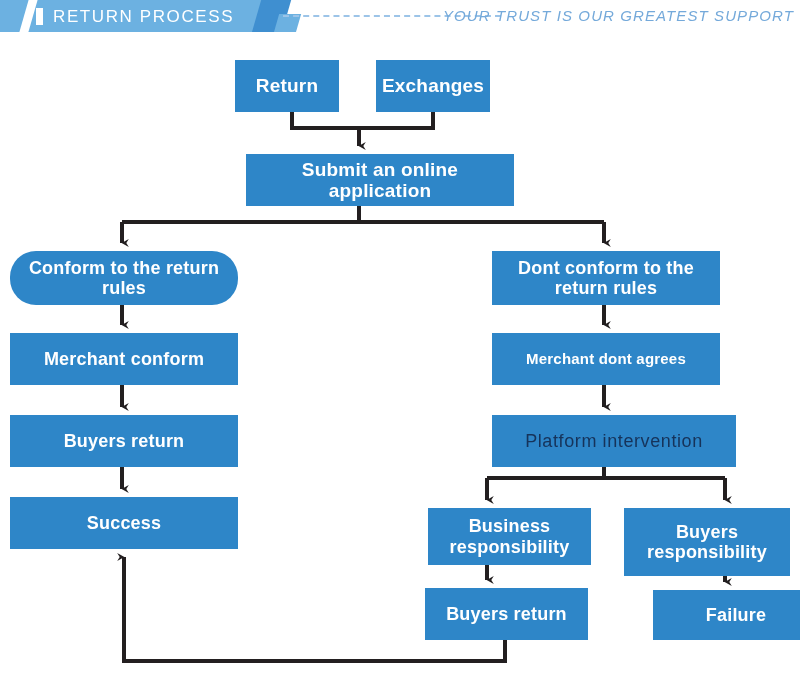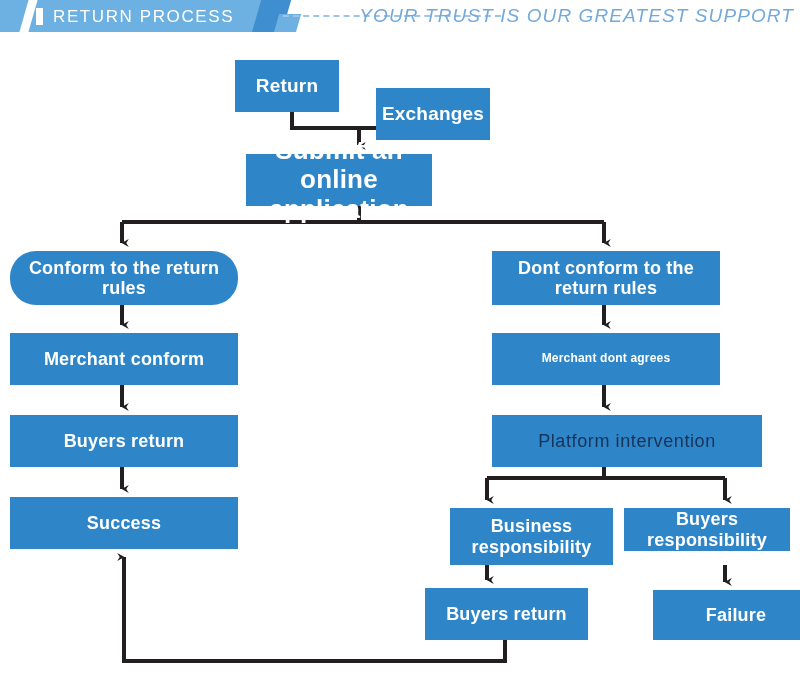--- a/index.html
+++ b/index.html
@@ -88,21 +88,21 @@
     left: 283px;
     top: 15px;
     width: 218px;
     height: 0;
     border-top: 2px dashed #9cc4e8;
   }
   .banner-tagline {
     position: absolute;
     right: 6px;
     top: 6px;
-    font-size: 19px;
+    font-size: 15px;
     font-style: italic;
     color: #74a9da;
     letter-spacing: 1.1px;
     white-space: nowrap;
     line-height: 20px;
   }
 
   
   .canvas {
     position: absolute;
@@ -135,31 +135,31 @@
     letter-spacing: 0.2px;
   }
   .node.dark-text {
     color: #16335a;
     font-weight: normal;
     letter-spacing: 0.6px;
   }
 
   
   #node-return        { left: 235px; top: 60px;  width: 104px; height: 52px; font-size: 19px; }
-  #node-exchanges     { left: 376px; top: 60px;  width: 114px; height: 52px; font-size: 19px; margin-top: 28px; }
-  #node-submit        { left: 246px; top: 154px; width: 186px; height: 52px; font-size: 26px; }
+  #node-exchanges     { left: 376px; top: 60px;  width: 114px; height: 52px; font-size: 19px; }
+  #node-submit        { left: 246px; top: 154px; width: 268px; height: 52px; font-size: 19px; }
   #node-conform       { left: 10px;  top: 251px; width: 228px; height: 54px; font-size: 18px; border-radius: 26px; }
   #node-merchant-agrees { left: 10px; top: 333px; width: 228px; height: 52px; font-size: 18px; }
   #node-buyers-return-left { left: 10px; top: 415px; width: 228px; height: 52px; font-size: 18px; }
   #node-success       { left: 10px;  top: 497px; width: 228px; height: 52px; font-size: 18px; }
   #node-dont-conform  { left: 492px; top: 251px; width: 228px; height: 54px; font-size: 18px; }
-  #node-merchant-dont { left: 492px; top: 333px; width: 228px; height: 52px; font-size: 12px; }
-  #node-platform      { left: 492px; top: 415px; width: 270px; height: 52px; font-size: 18px; }
-  #node-business-resp { left: 450px; top: 508px; width: 163px; height: 57px; font-size: 18px; }
-  #node-buyers-resp   { left: 624px; top: 508px; width: 166px; height: 43px; font-size: 18px; }
+  #node-merchant-dont { left: 492px; top: 333px; width: 228px; height: 52px; font-size: 15px; }
+  #node-platform      { left: 492px; top: 415px; width: 244px; height: 52px; font-size: 18px; }
+  #node-business-resp { left: 428px; top: 508px; width: 163px; height: 57px; font-size: 18px; }
+  #node-buyers-resp   { left: 624px; top: 508px; width: 166px; height: 68px; font-size: 18px; }
   #node-buyers-return-bottom { left: 425px; top: 588px; width: 163px; height: 52px; font-size: 18px; }
   #node-failure       { left: 624px; top: 590px; width: 166px; height: 50px; font-size: 18px; margin-left: 29px; }
 </style>
 </head>
 <body>
 
 <div class="banner">
   <div class="banner-bar"></div>
   <div class="banner-slash"></div>
   <div class="banner-accent"></div>

